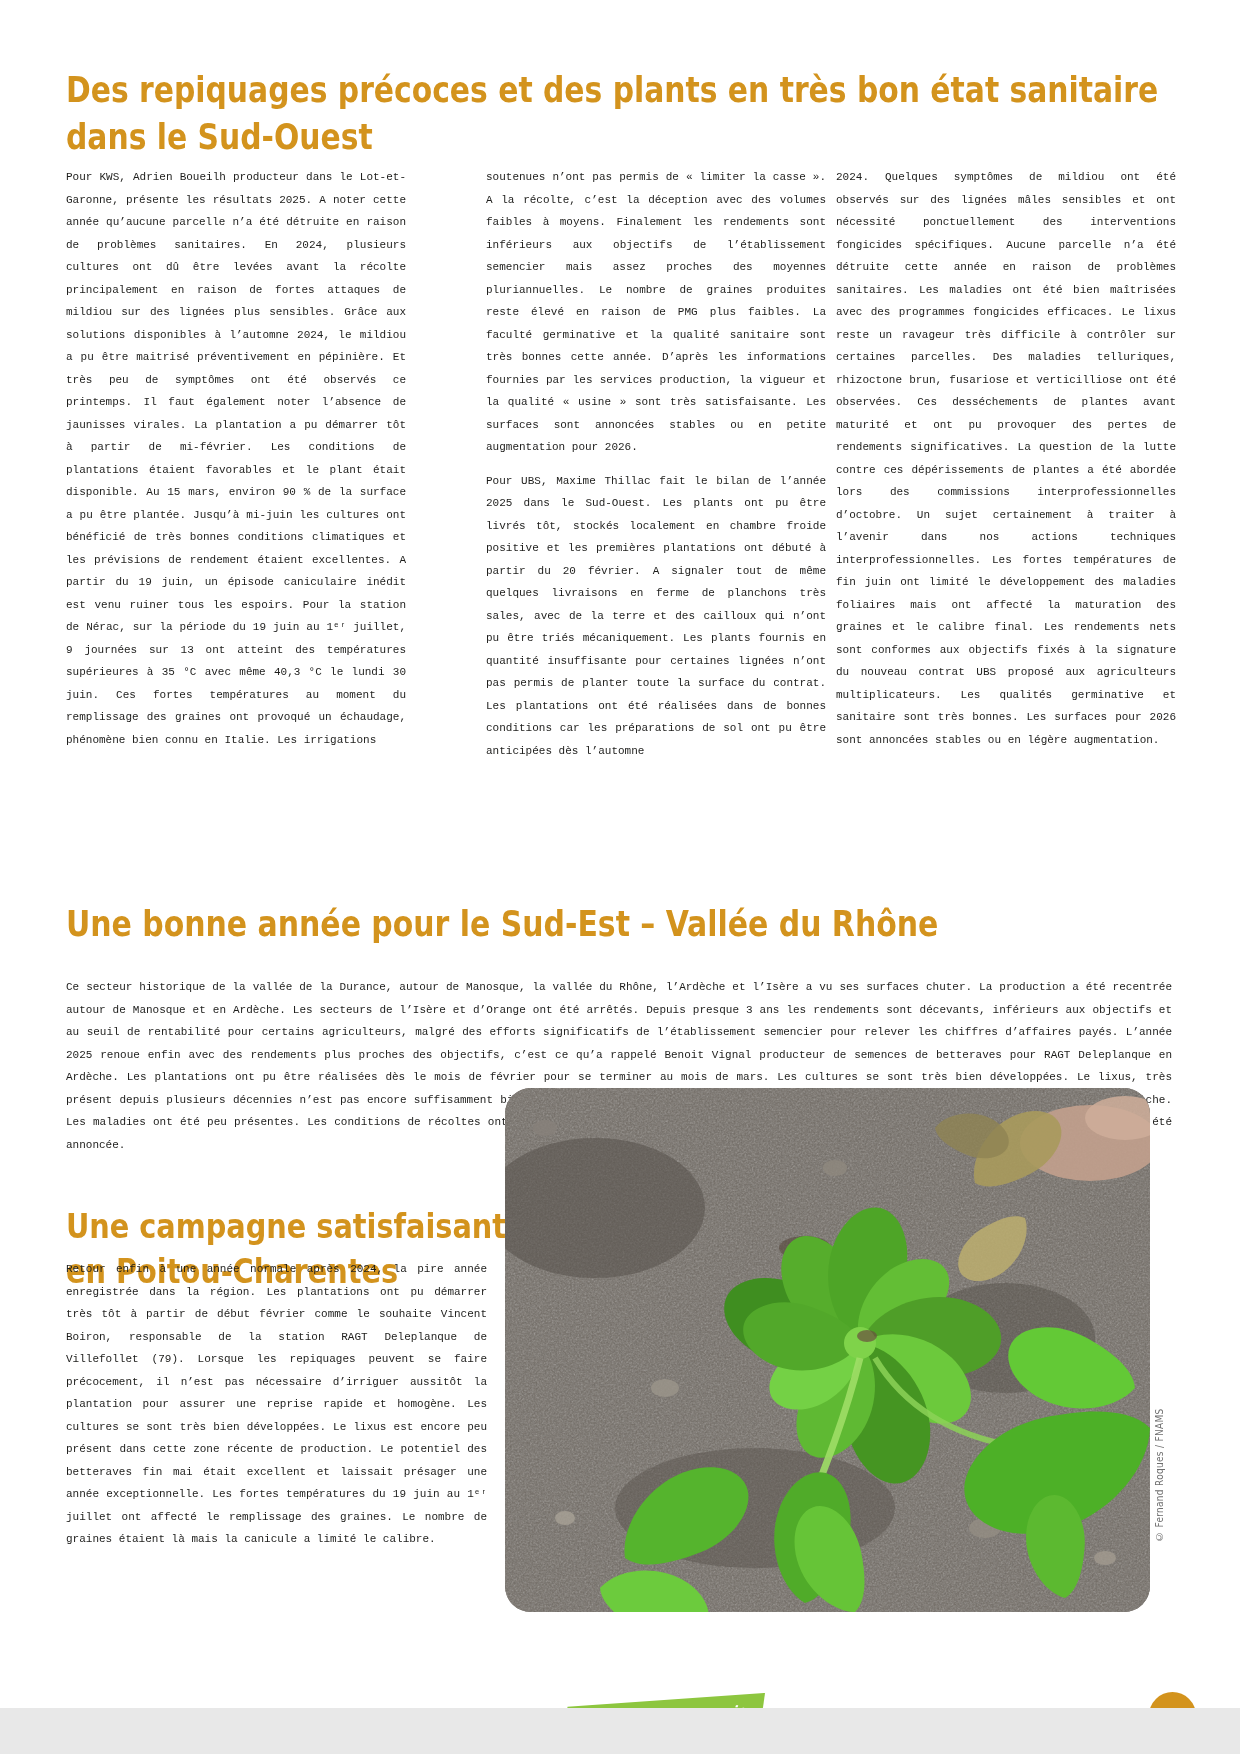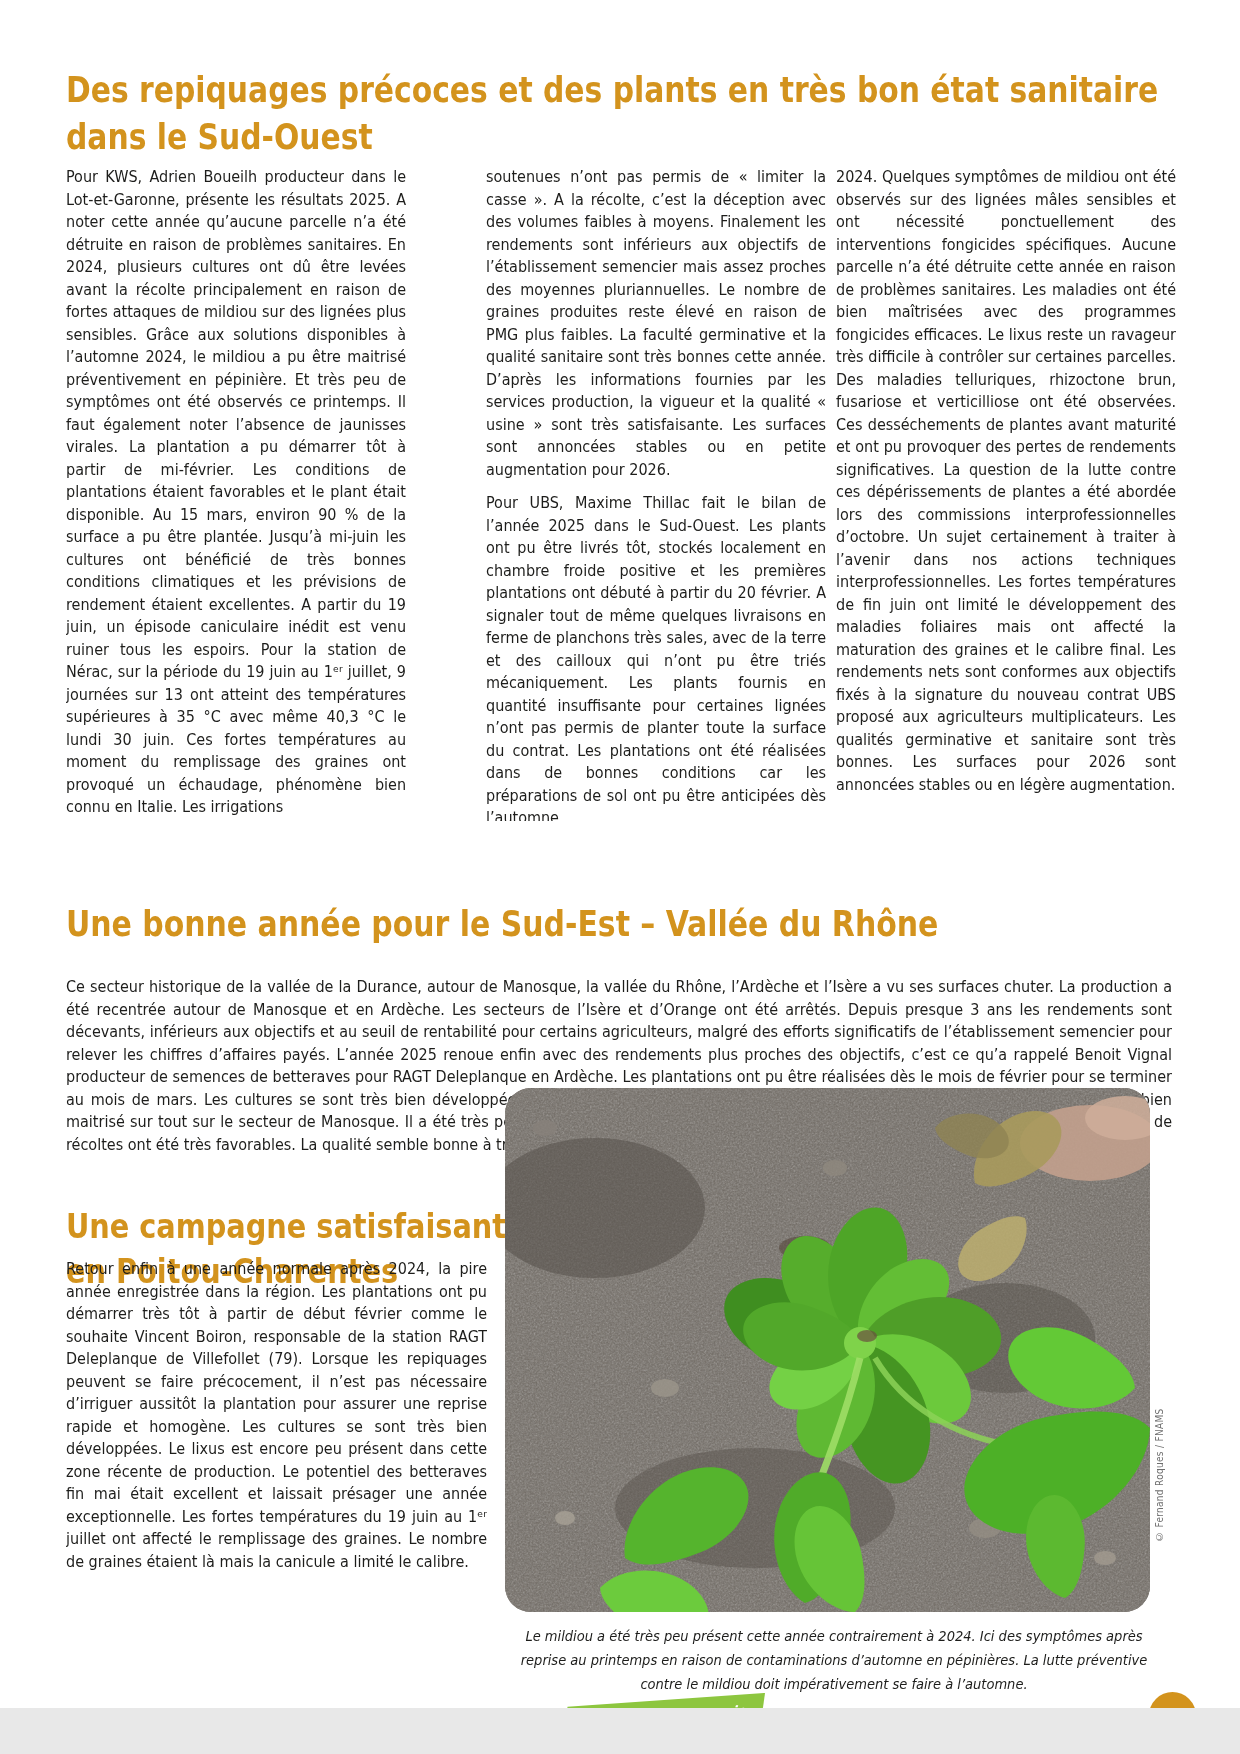--- a/index.html
+++ b/index.html
@@ -11,21 +11,21 @@
     font-stretch:condensed;
     color:#1d1d1b;
   }
   .h-orange { color:#d3931d; font-weight:bold; }
   .h1 { position:absolute; left:66px; top:66px; font-size:36px; line-height:47px;
         transform:scaleX(0.92); transform-origin:left top; white-space:nowrap; }
   .h2 { position:absolute; left:66px; top:904px; font-size:35px; line-height:40px;
         transform:scaleX(0.95); transform-origin:left top; white-space:nowrap; }
   .h3 { position:absolute; left:66px; top:1204px; font-size:34px; line-height:45px;
         transform:scaleX(0.94); transform-origin:left top; white-space:nowrap; }
-  .body-text { font-size:16px; line-height:22.5px; text-align:justify; }
+  .body-text { font-size:11px; line-height:22.5px; text-align:justify;font-family:Liberation Mono, monospace; }
   .col { position:absolute; top:166px; width:340px; height:655px; overflow:hidden; }
   .col-1 { left:66px; } .col-2 { left:451px;margin-left:35px; } .col-3 { left:836px; }
   .col p + p { margin-top:11px; }
   .wide-para { position:absolute; left:66px; top:976px; width:1106px; height:200px; overflow:hidden; }
   .poitou-body { position:absolute; left:66px; top:1258px; width:421px; height:335px; overflow:hidden; }
   .photo { position:absolute; left:505px; top:1088px; width:645px; height:524px;
            border-radius:26px; overflow:hidden; background:#756f68; }
   .photo svg { display:block; width:100%; height:100%; }
   .caption { position:absolute; left:518px; top:1624px; width:632px; text-align:center;
              font-style:italic; font-size:14.5px; line-height:24px; color:#1d1d1b; }
@@ -132,21 +132,20 @@
 
       <use href="#leaf" transform="translate(120,470) rotate(-30) scale(1.5)" fill="#55b42d"></use>
       <use href="#leaf" transform="translate(95,500) rotate(20) scale(1.2)" fill="#6ccb3d"></use>
 
       <use href="#leaf" transform="translate(300,515) rotate(-80) scale(1.4)" fill="#50ab29"></use>
       <use href="#leaf" transform="translate(350,524) rotate(-110) scale(1.2)" fill="#66c437"></use>
       <use href="#leaf" transform="translate(560,510) rotate(-95) scale(1.1)" fill="#5cb930"></use>
     </svg>
   </div>
   <div class="credit">© Fernand Roques / FNAMS</div>
-  <div class="caption">Le mildiou a été très peu présent cette année contrairement à 2024. Ici des symptômes après reprise au printemps en raison de contaminations d’automne en pépinières. La lutte préventive contre le mildiou doit impérativement se faire à l’automne.</div>
 
   <div class="badge">
     <span>Supplément Economie</span>
   </div>
   <div class="footer-line">
     <span>BULLETIN SEMENCES</span><span class="footer-sep">|</span><span>N°346</span><span class="footer-sep">|</span><span>OCTOBRE-NOVEMBRE-DÉCEMBRE 2025</span>
   </div>
   <div class="page-circle">
     <span>55</span>
   </div>

